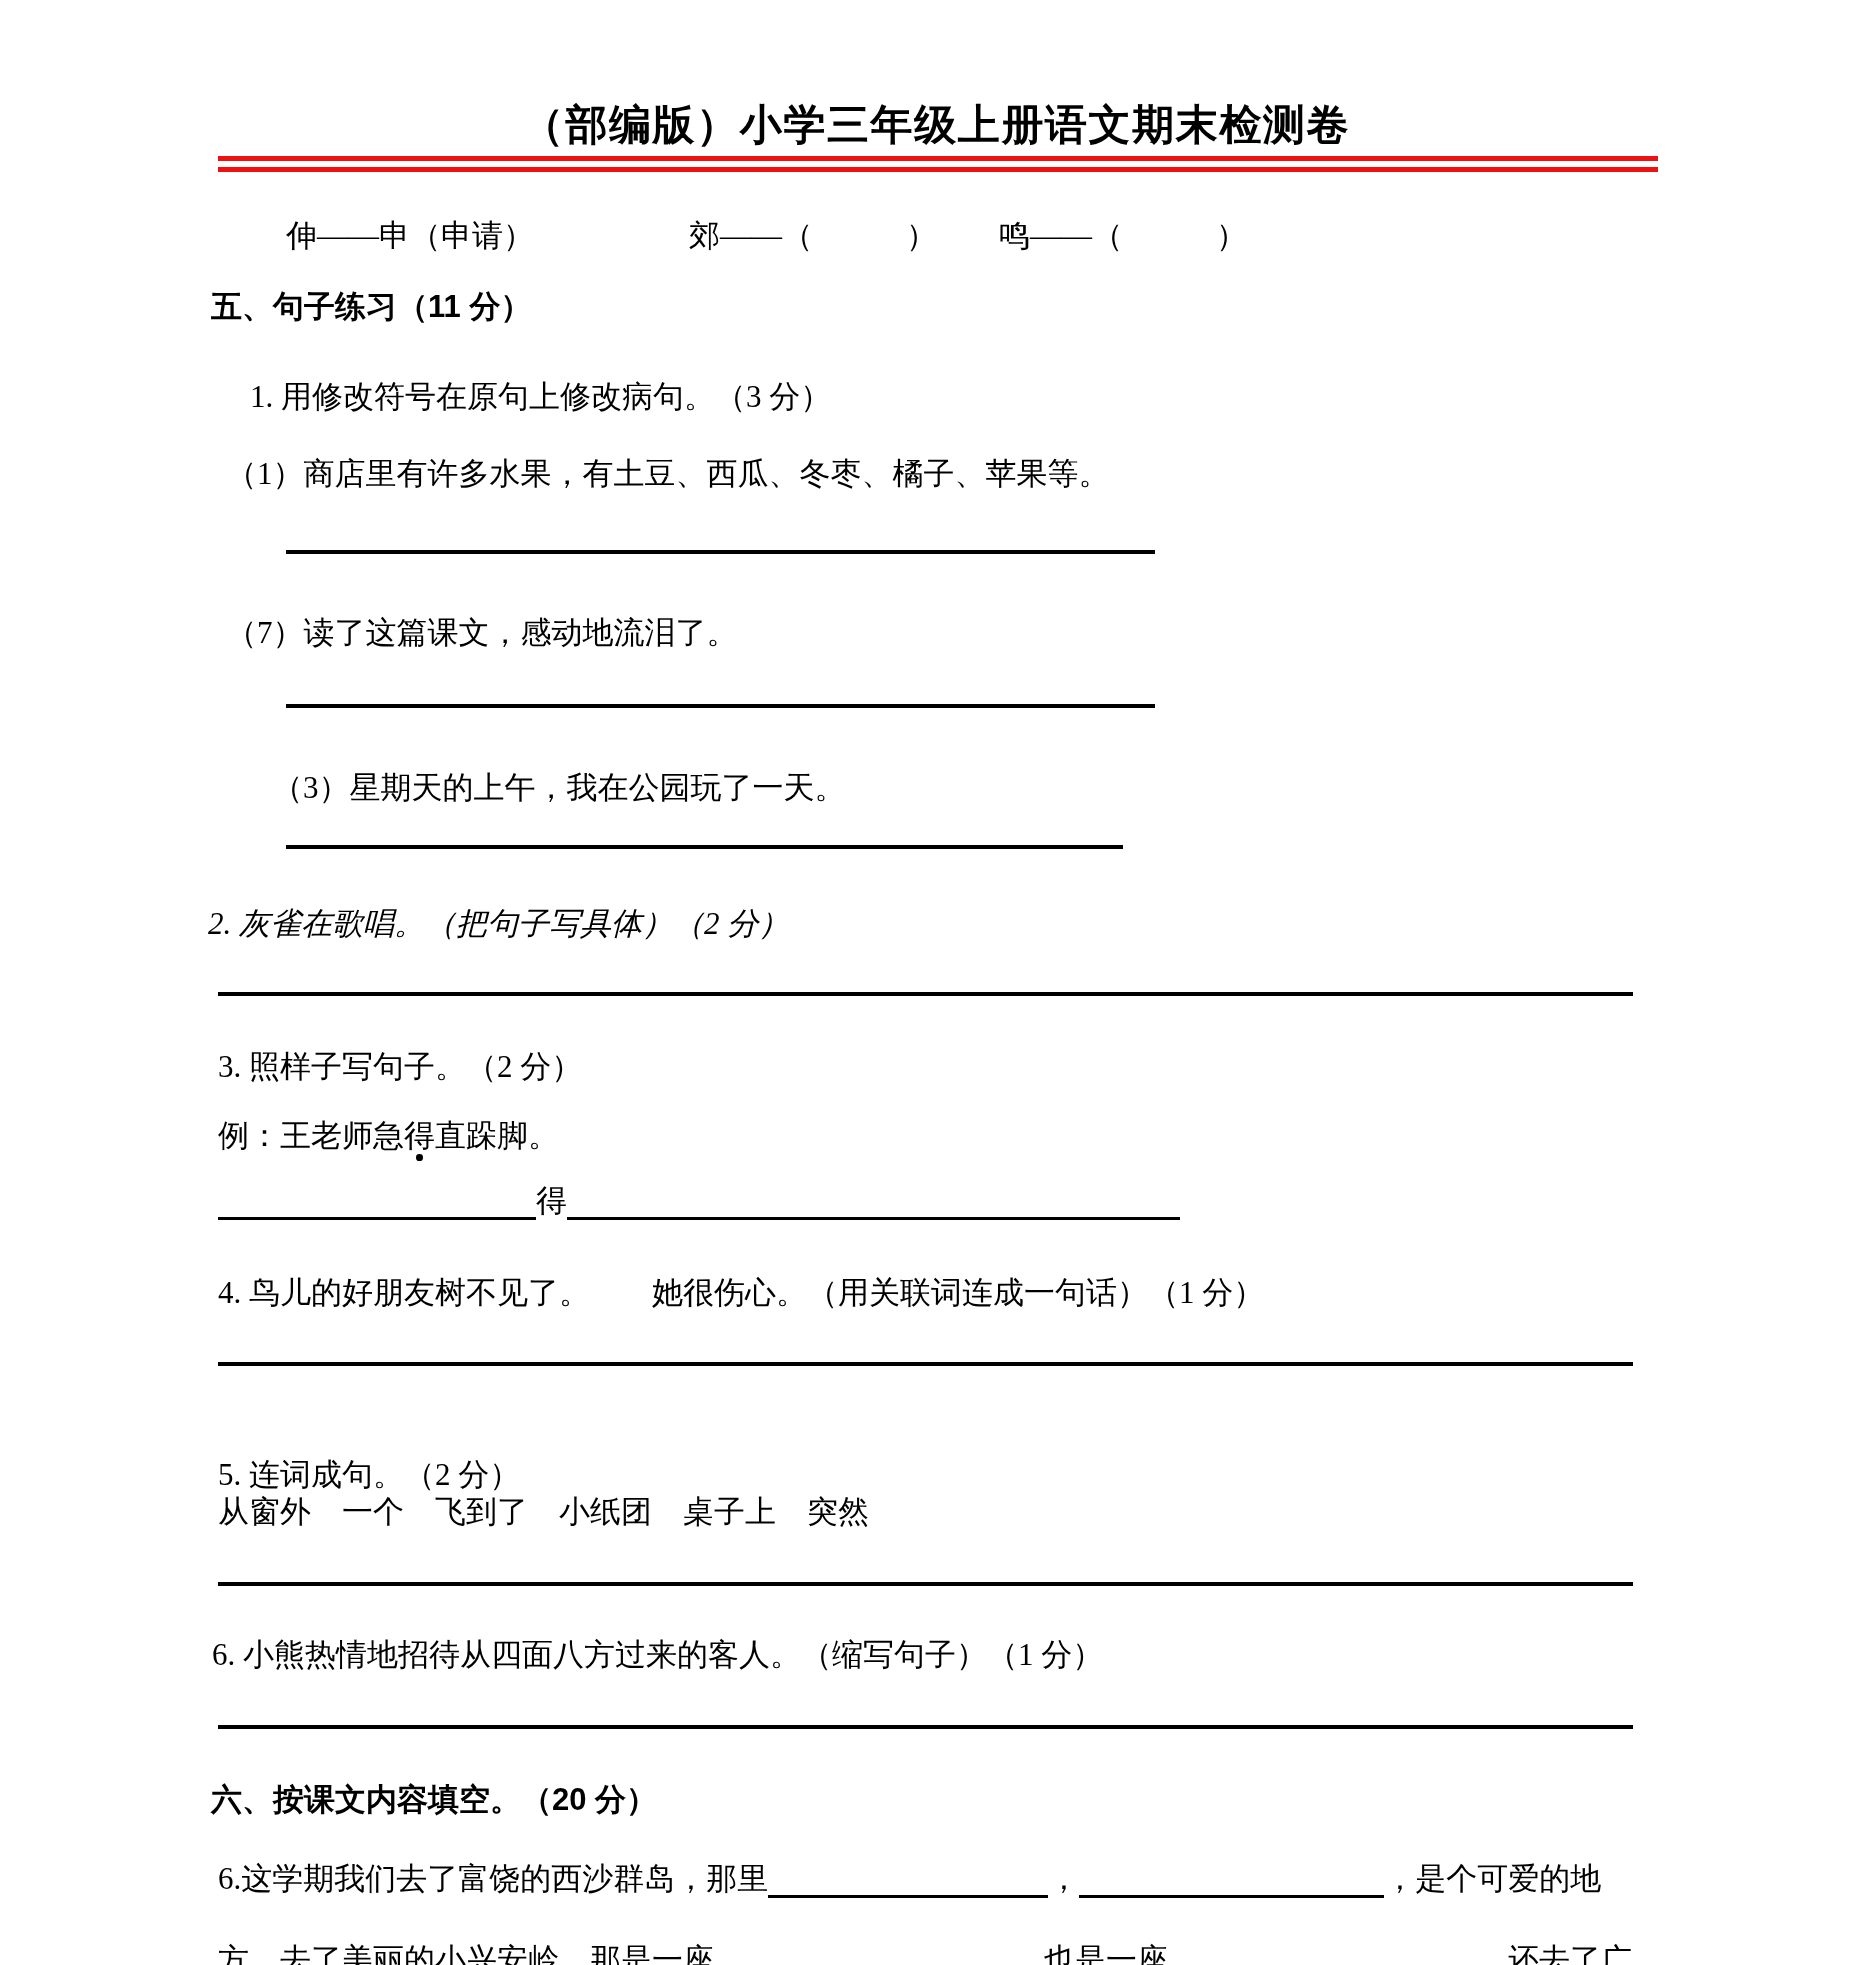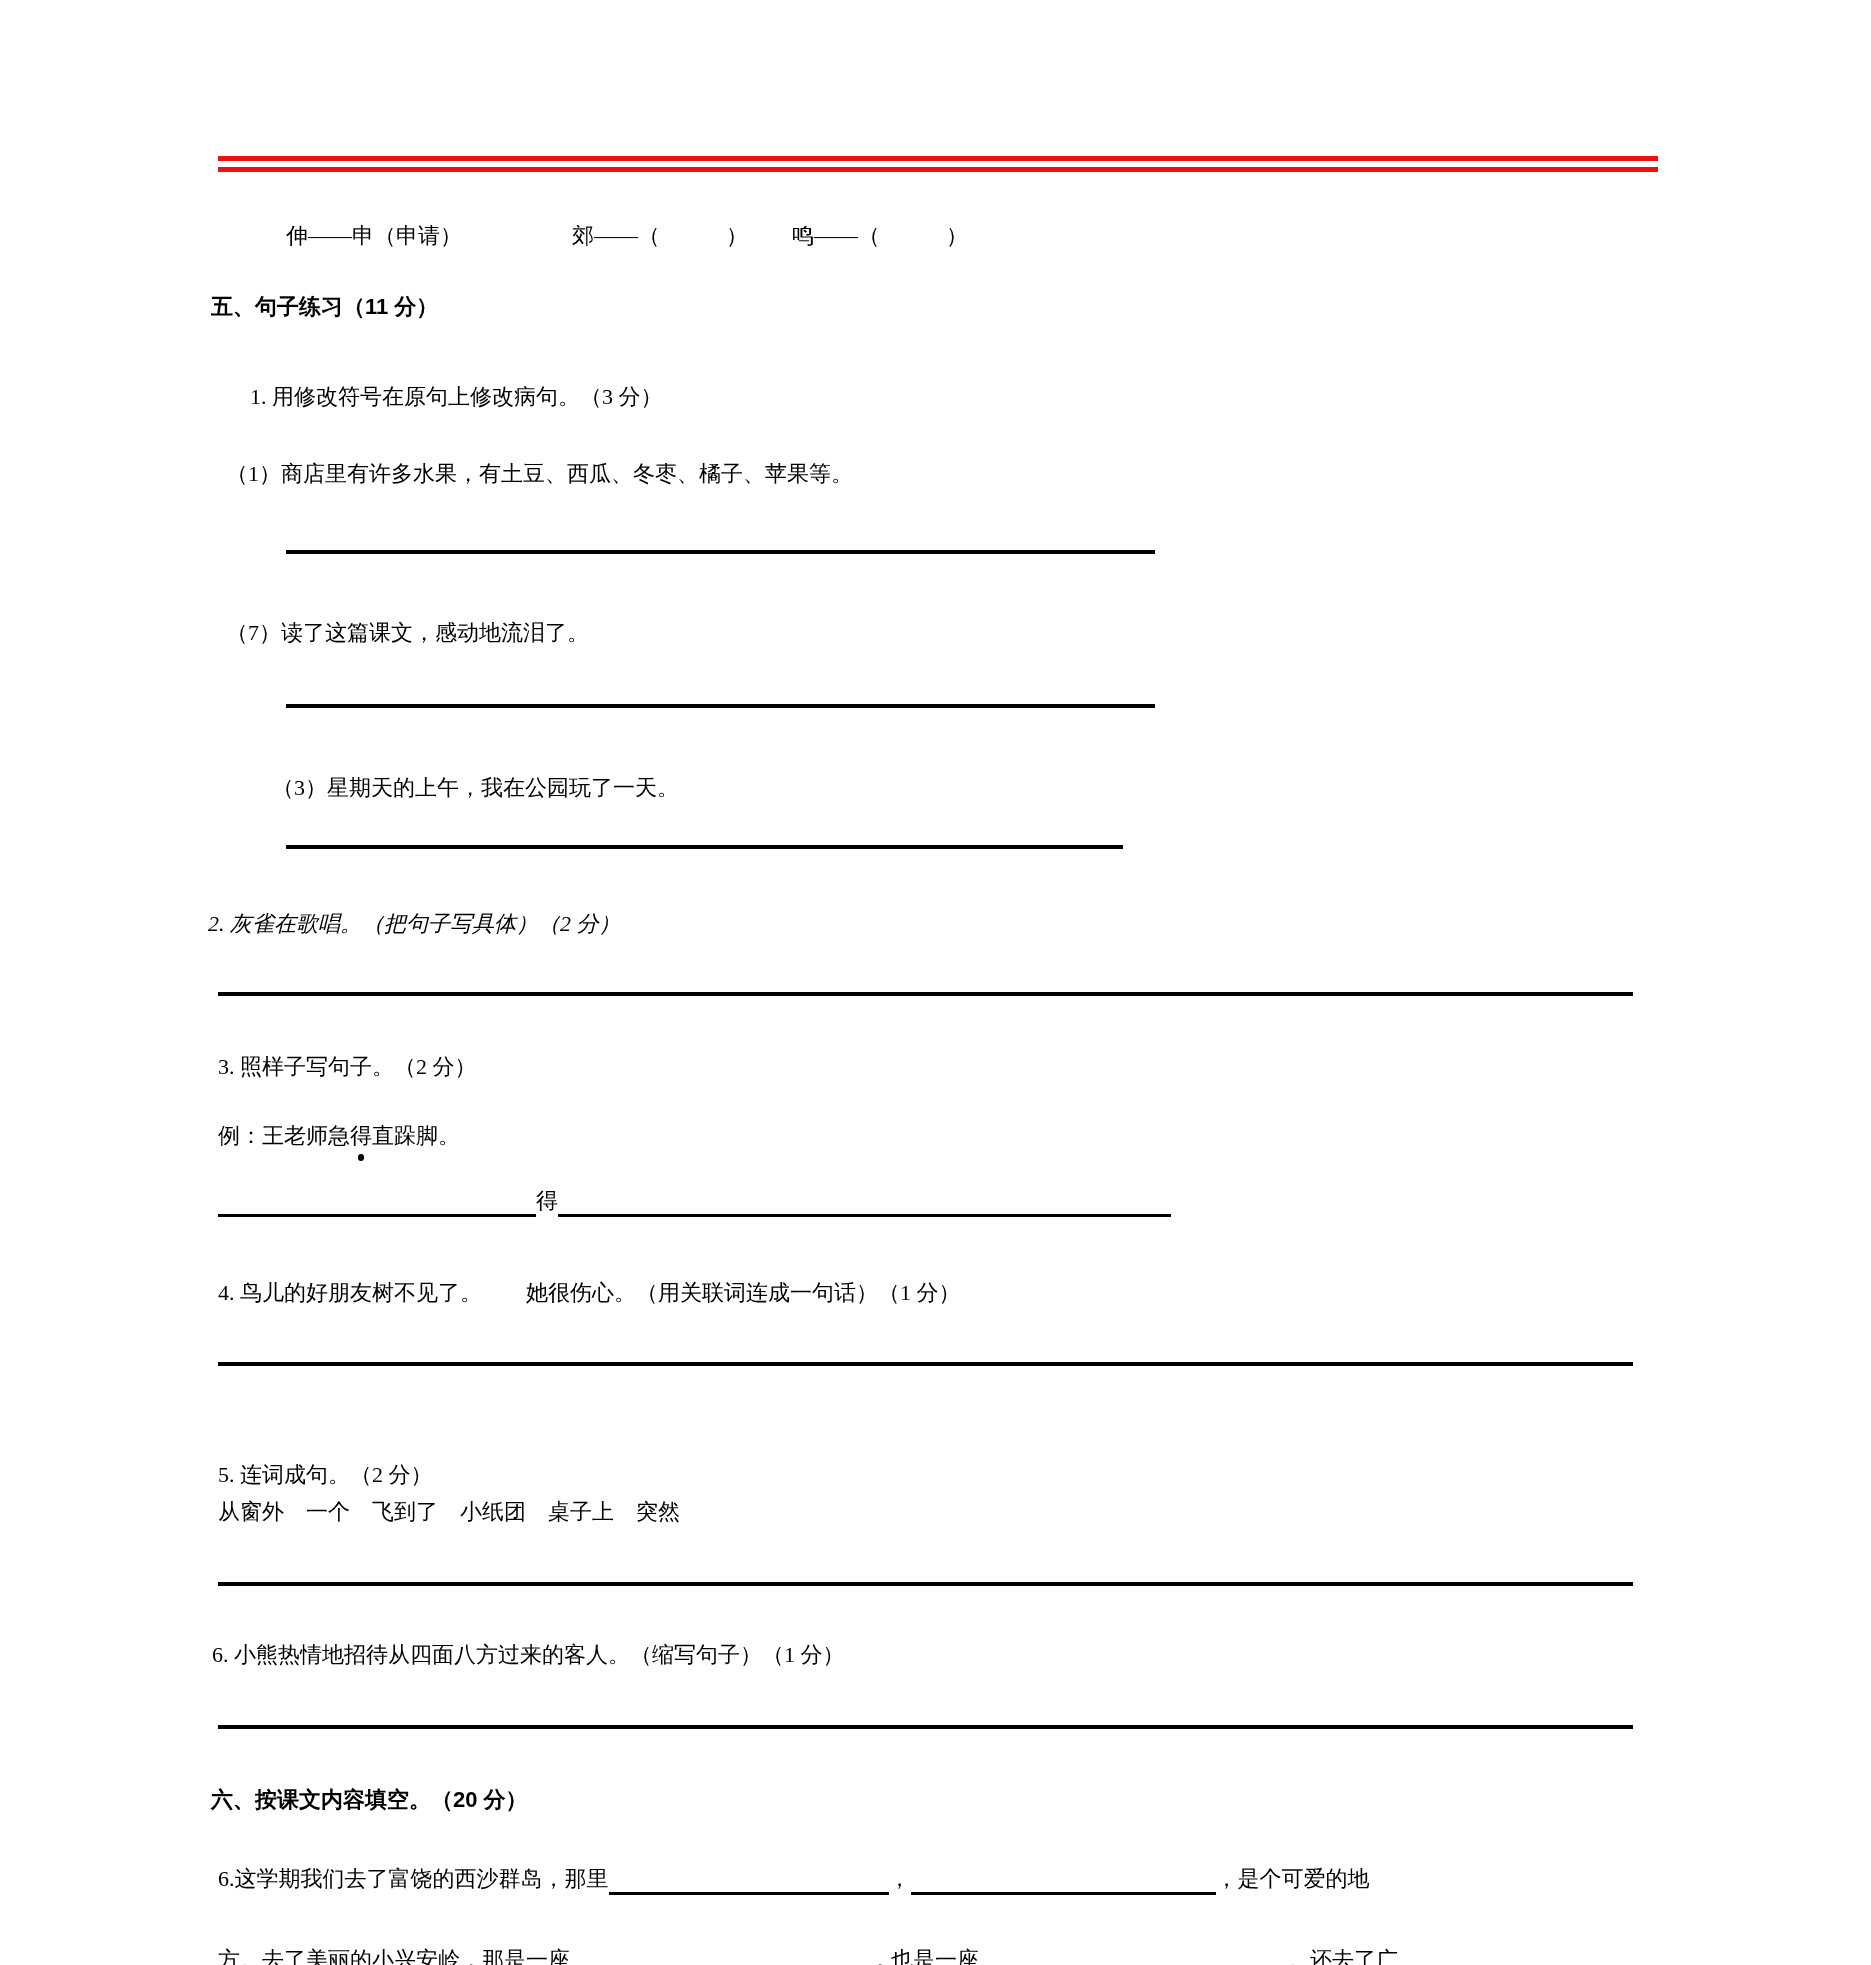--- a/index.html
+++ b/index.html
@@ -28,21 +28,21 @@
     position: absolute;
     left: 218px;
     width: 1440px;
     height: 5.1px;
     background: var(--accent, #ee1111);
   }
   .redrule.r1 { top: 156px; }
   .redrule.r2 { top: 167px; }
   .row {
     position: absolute;
-    font-size: 22px;
+    font-size: 31px;
     line-height: 43px;
     white-space: nowrap;
   }
   .row.bold {
     font-weight: bold;
     font-family: "Liberation Sans", sans-serif;
   }
   .blank {
     display: inline-block;
     height: 23.6px;
@@ -65,20 +65,21 @@
     margin-left: -3.5px;
     background: #000;
     border-radius: 50%;
   }
 </style>
 </head>
 <body>
 
 <div class="page">
 
+  <div class="title">（部编版）小学三年级上册语文期末检测卷</div>
   <div class="redrule r1"></div>
   <div class="redrule r2"></div>
 
   <div>
       <div class="row" style="top: 214px; left: 286px;"><span class="seg">伸——申（申请）　　　　　郊——（　　　）　　鸣——（　　　）</span></div>
       <div class="row bold" style="top: 285px; left: 211px; text-align: right;"><span class="seg">五、句子练习（11 分）</span></div>
       <div class="row" style="top: 375px; left: 218px; margin-left: 32px;"><span class="seg">1. 用修改符号在原句上修改病句。（3 分）</span></div>
       <div class="row" style="top: 452px; left: 226px;"><span class="seg">（1）商店里有许多水果，有土豆、西瓜、冬枣、橘子、苹果等。</span></div>
       <div class="rule" style="top: 550px; left: 286px; width: 869px;"></div>
       <div class="row" style="top: 611px; left: 226px;"><span class="seg">（7）读了这篇课文，感动地流泪了。</span></div>

